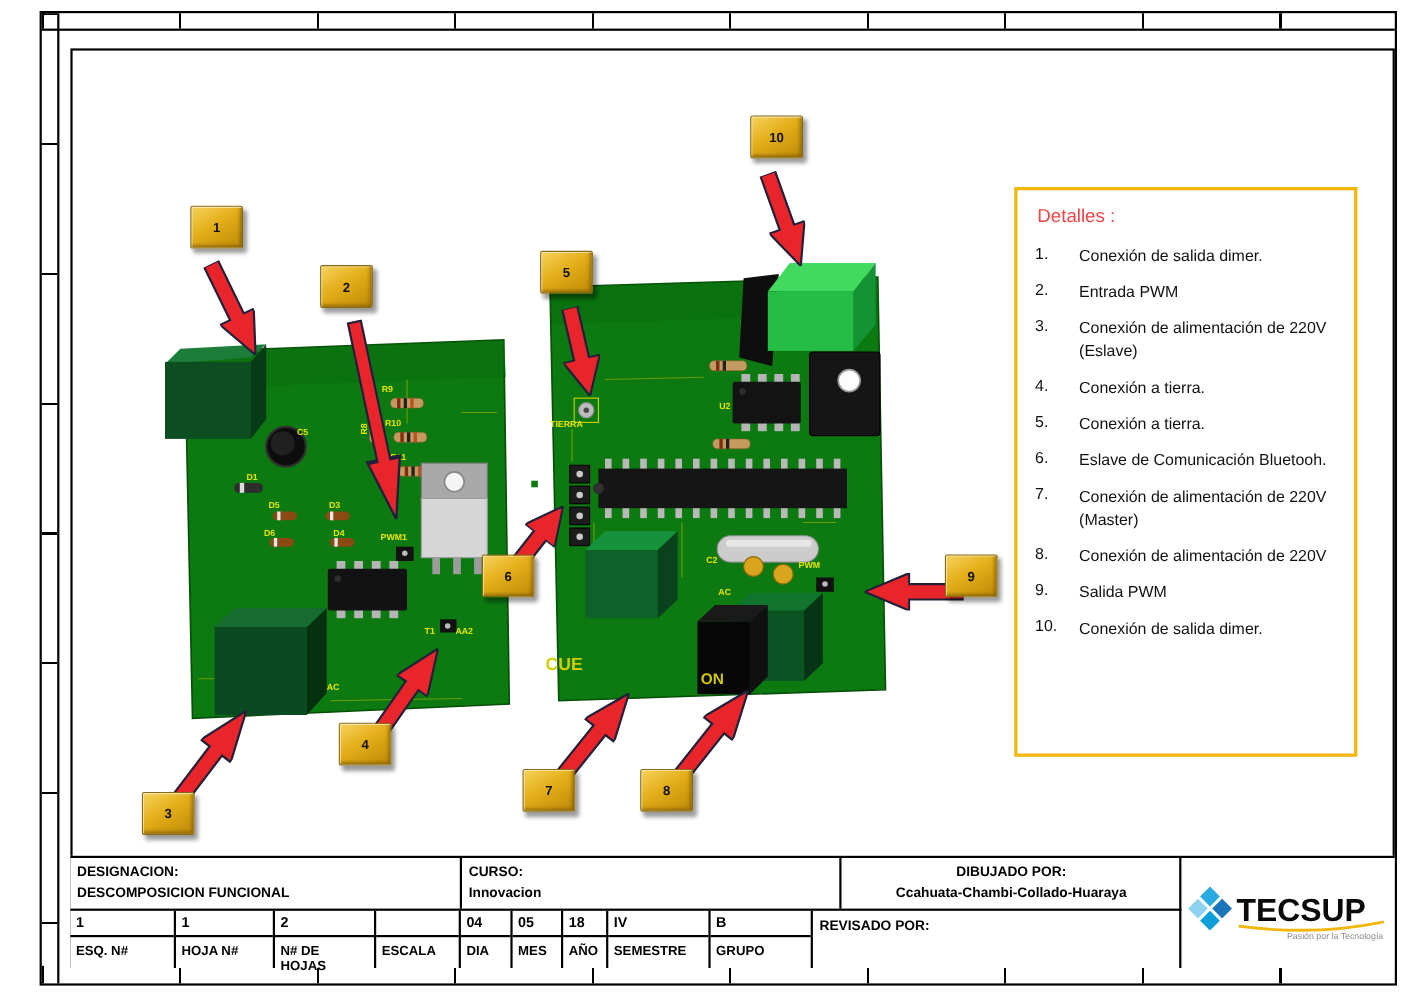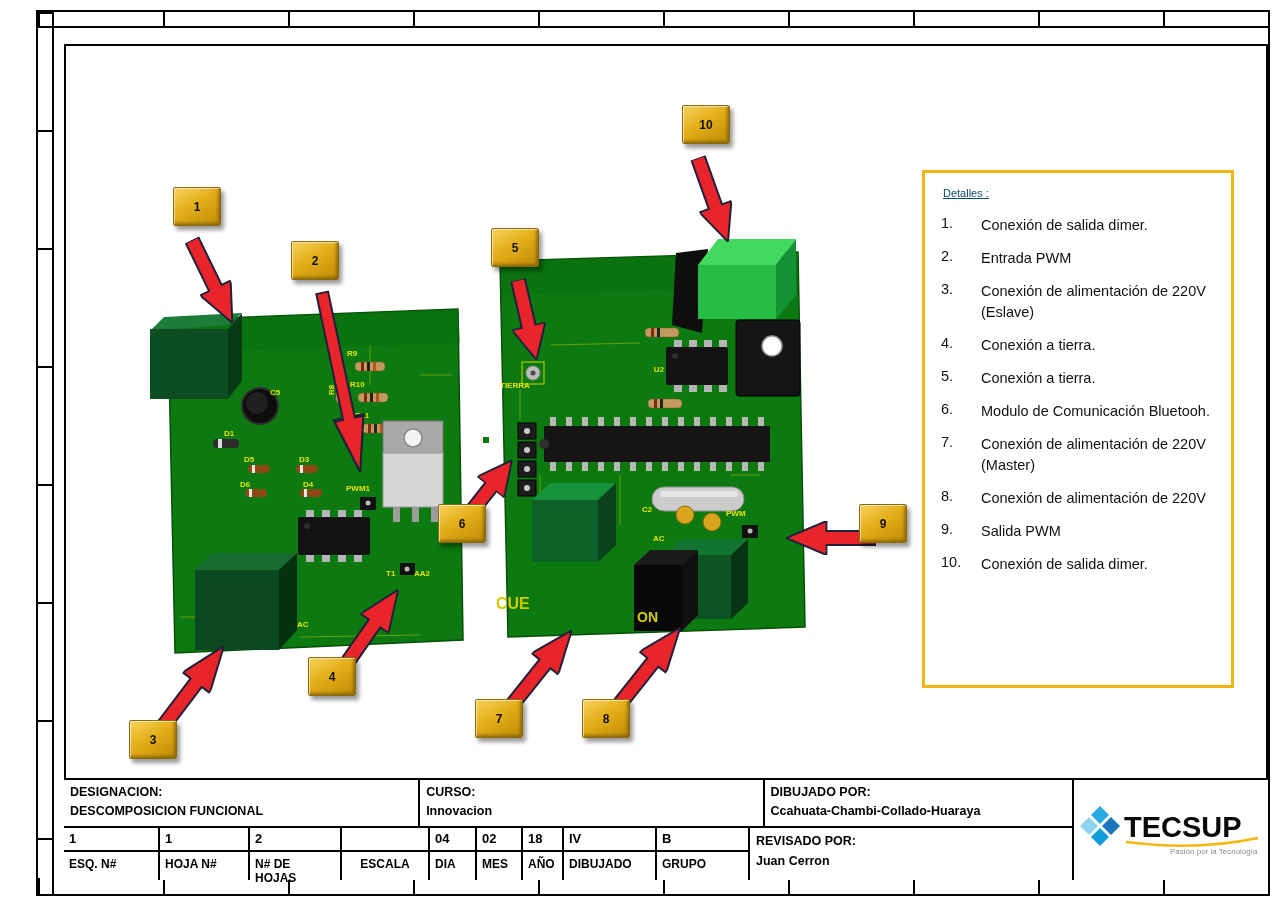--- a/index.html
+++ b/index.html
@@ -23,21 +23,21 @@
     border:1px solid #8a6a10;
     box-shadow:inset 1px 1px 0 rgba(255,255,255,.55),inset -2px -2px 3px rgba(110,78,4,.6),3px 4px 4px rgba(0,0,0,.4);}
 
   
   .arrow{position:absolute;height:34px;transform-origin:0 50%;z-index:3;}
   .arrow svg{width:100%;height:100%;display:block;}
 
   
   .details{left:922px;top:170px;width:312px;height:518px;border:3px solid #f2b60d;background:#fff;
     padding:14px 10px 0 16px;z-index:2;}
-  .details-title{font-size:11px;color:#0c4a6e;text-decoration:underline;margin:0 0 16px 2px;}
+  .details-title{font-size:17px;color:#ef4444;margin:0 0 16px 2px;}
   .detail-item{display:flex;margin-bottom:12px;font-size:14.5px;color:#111;}
   .detail-num{width:40px;flex:none;}
   .detail-text{white-space:pre-line;line-height:1.45;}
 
   
   .title-block{left:64px;top:778px;width:1204px;height:102px;border-top:2px solid #000;background:#fff;z-index:2;font-size:12.5px;}
   .tb-rows{position:absolute;left:0;top:0;width:1010px;height:100px;}
   .tb-rowA{display:flex;height:46px;border-bottom:2px solid #000;}
   .tb-cellA{box-sizing:border-box;border-right:2px solid #000;padding:3px 6px;font-weight:bold;line-height:1.55;}
   .tb-cellA:last-child{border-right:2px solid #000;}
@@ -393,21 +393,21 @@
     <div class="detail-item">
         <span class="detail-num">4.</span>
         <span class="detail-text">Conexión a tierra.</span>
       </div>
     <div class="detail-item">
         <span class="detail-num">5.</span>
         <span class="detail-text">Conexión  a tierra.</span>
       </div>
     <div class="detail-item">
         <span class="detail-num">6.</span>
-        <span class="detail-text">Modulo de Comunicación Bluetooh.</span>
+        <span class="detail-text">Eslave de Comunicación Bluetooh.</span>
       </div>
     <div class="detail-item">
         <span class="detail-num">7.</span>
         <span class="detail-text">Conexión de alimentación de 220V
 (Master)</span>
       </div>
     <div class="detail-item">
         <span class="detail-num">8.</span>
         <span class="detail-text">Conexión de alimentación de 220V</span>
       </div>
@@ -425,65 +425,64 @@
     <div class="tb-rows">
       <div class="tb-rowA">
         <div class="tb-cellA" style="width:366px;">
           <div>DESIGNACION:</div>
           <div>DESCOMPOSICION FUNCIONAL</div>
         </div>
         <div class="tb-cellA" style="width:354px;">
           <div>CURSO:</div>
           <div>Innovacion</div>
         </div>
-        <div class="tb-cellA" style="width:318px;border-right:0;">
+        <div class="tb-cellA" style="width:318px;border-right:0;text-align:center;">
           <div>DIBUJADO POR:</div>
           <div>Ccahuata-Chambi-Collado-Huaraya</div>
         </div>
       </div>
       <div class="tb-rowBC">
         <div class="tb-col" style="width:96px;">
           <div class="tb-val">1</div>
           <div class="tb-lab">ESQ. N#</div>
         </div>
         <div class="tb-col" style="width:90px;">
           <div class="tb-val">1</div>
           <div class="tb-lab">HOJA N#</div>
         </div>
         <div class="tb-col" style="width:92px;">
           <div class="tb-val">2</div>
           <div class="tb-lab">N# DE HOJAS</div>
         </div>
-        <div class="tb-col" style="width:88px;text-align:center;">
+        <div class="tb-col" style="width:77px;">
           <div class="tb-val"></div>
           <div class="tb-lab">ESCALA</div>
         </div>
         <div class="tb-col" style="width:47px;">
           <div class="tb-val">04</div>
           <div class="tb-lab">DIA</div>
         </div>
         <div class="tb-col" style="width:46px;">
-          <div class="tb-val">02</div>
+          <div class="tb-val">05</div>
           <div class="tb-lab">MES</div>
         </div>
         <div class="tb-col" style="width:41px;">
           <div class="tb-val">18</div>
           <div class="tb-lab">AÑO</div>
         </div>
         <div class="tb-col" style="width:93px;">
           <div class="tb-val">IV</div>
-          <div class="tb-lab">DIBUJADO</div>
+          <div class="tb-lab">SEMESTRE</div>
         </div>
         <div class="tb-col" style="width:93px;">
           <div class="tb-val">B</div>
           <div class="tb-lab">GRUPO</div>
         </div>
         <div class="tb-rev">
           <div>REVISADO POR:</div>
-          <div>Juan  Cerron</div>
         </div>
       </div>
     </div>
 
     <div class="logo-cell">
       <svg width="186" height="64" viewBox="0 0 186 64">
         <g>
           <polygon points="22,8 31,17 22,26 13,17" fill="#29abe2"></polygon>
           <polygon points="11,19 20,28 11,37 2,28" fill="#8fd2f0"></polygon>
           <polygon points="33,19 42,28 33,37 24,28" fill="#1b75bb"></polygon>

